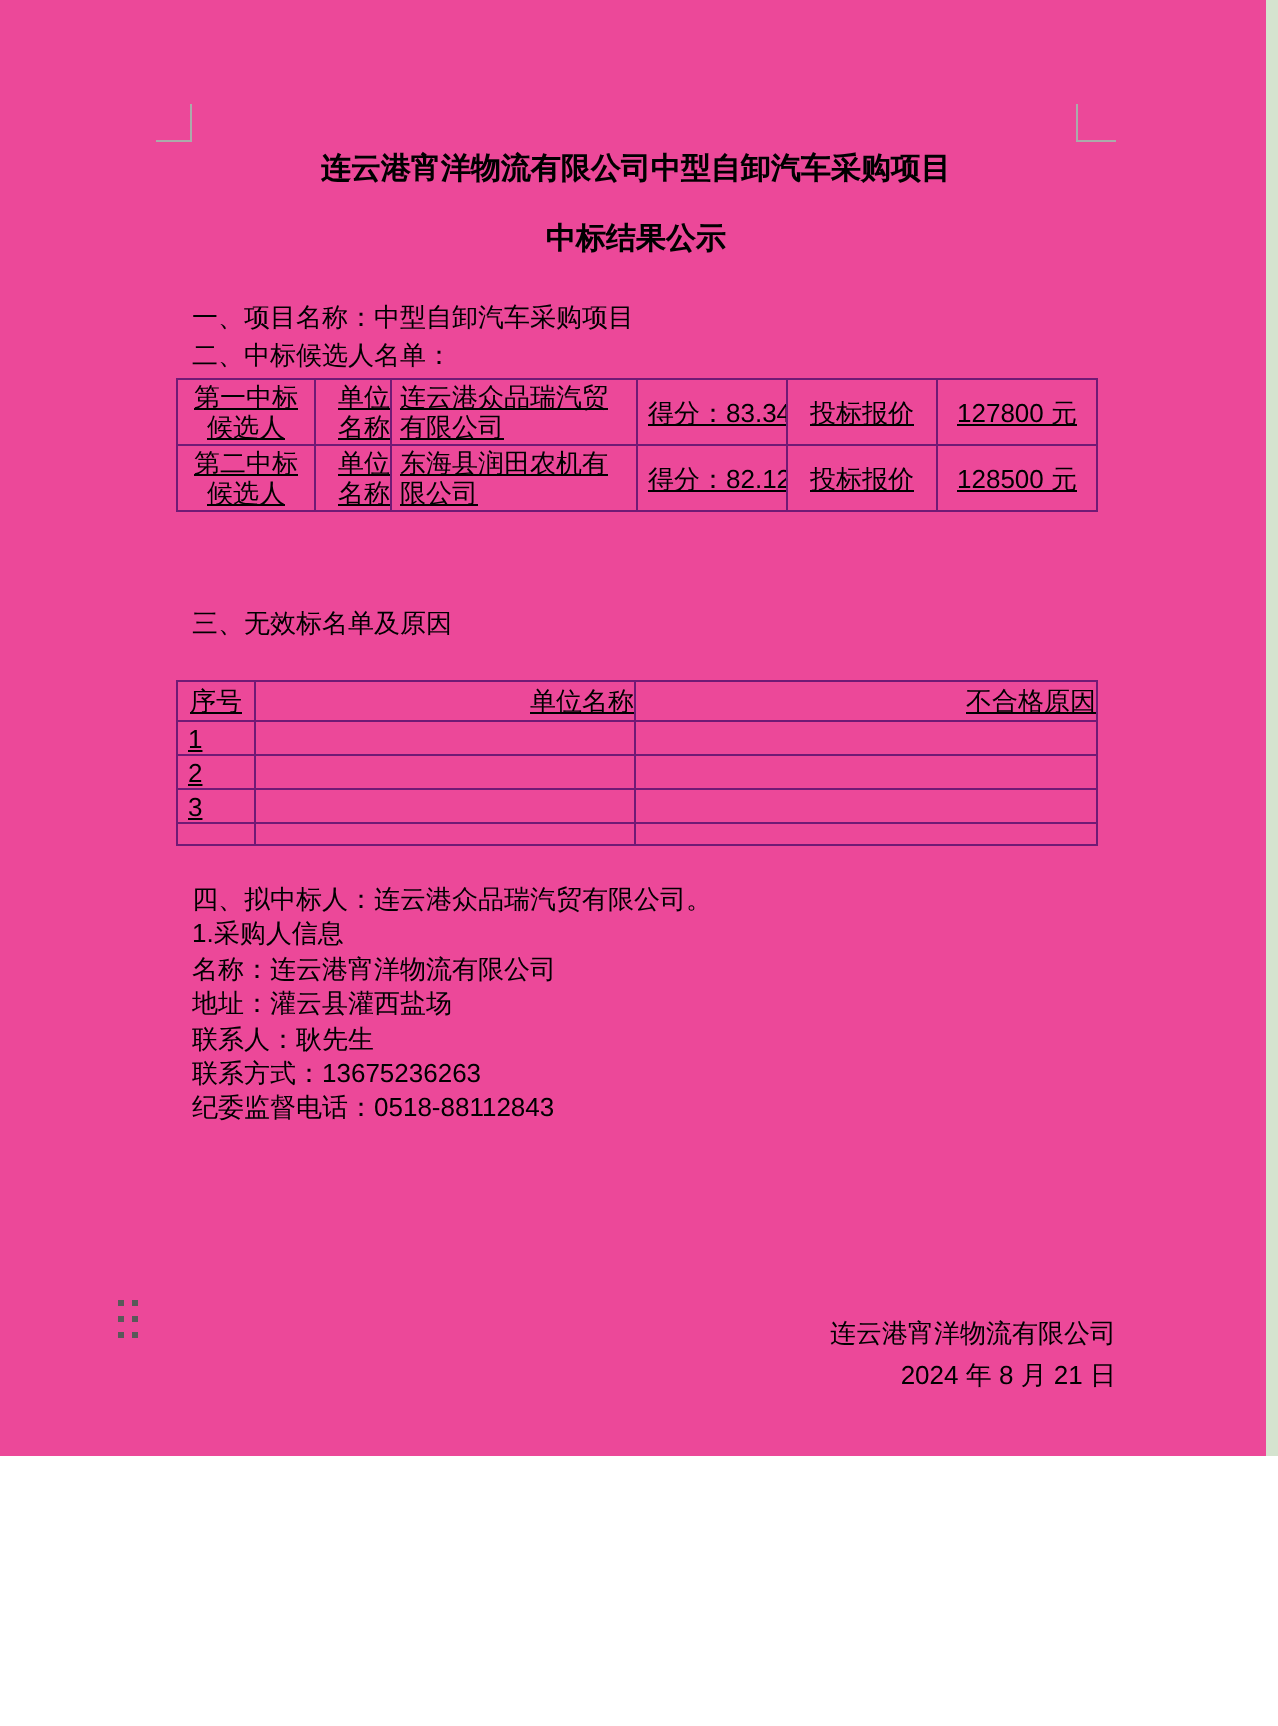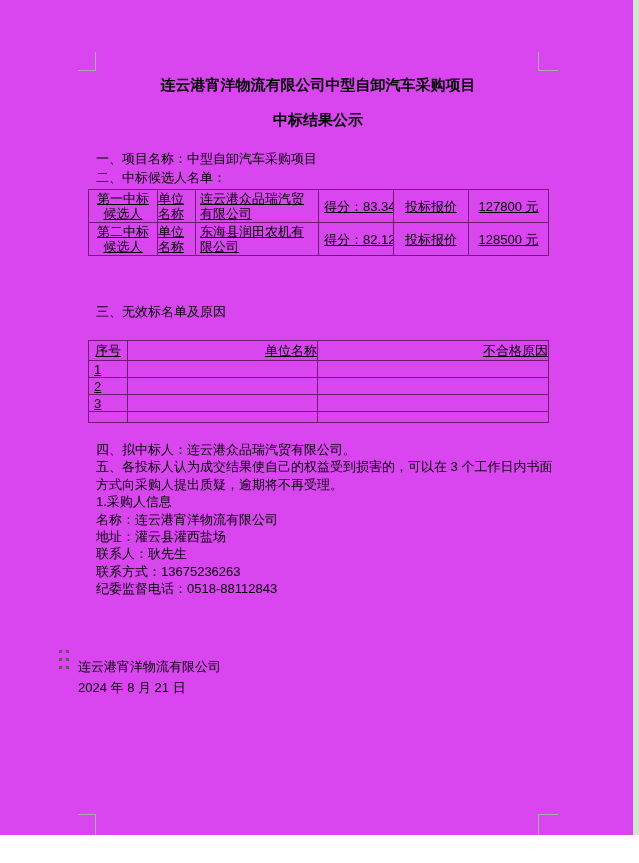--- a/index.html
+++ b/index.html
@@ -4,22 +4,22 @@
 <style>
   * { margin: 0; padding: 0; box-sizing: border-box; }
   html, body { background: #ffffff; }
   body {
     font-family: "Liberation Sans", "DejaVu Sans", sans-serif;
     color: #000000;
   }
   .page {
     position: relative;
     width: 639px;
-    height: 835px;
-    background: #d946ef;
+    height: 728px;
+    background: #ec4899;
     overflow: hidden;
   }
   
   .edge-strip {
     position: absolute;
     top: 0; right: 0;
     width: 6px; height: 863px;
     background: #d5e3cf;
   }
   
@@ -51,21 +51,21 @@
   .line.s3 { top: 304px; }
 
   table { border-collapse: collapse; table-layout: fixed; }
   td, th { border: 1px solid #701a75; font-size: 13px; font-weight: normal;
            overflow: hidden; vertical-align: middle; text-decoration: underline; }
   .pre { white-space: pre-line; }
 
   .winners-table { position: absolute; left: 10px; top: 189px; width: 460px; }
   .winners-table td { height: 33px; line-height: 15px; }
   .winners-table .c-rank   { width: 69px;  text-align: center; }
-  .winners-table .c-unit   { width: 38px;  text-align: left; }
+  .winners-table .c-unit   { width: 38px;  text-align: right; }
   .winners-table .c-comp   { width: 123px; text-align: left; padding-left: 4px; }
   .winners-table .c-score  { width: 75px;  text-align: left; padding-left: 5px; white-space: nowrap; }
   .winners-table .c-bid    { width: 75px;  text-align: center; }
   .winners-table .c-price  { width: 80px;  text-align: center; white-space: nowrap; }
 
   .invalid-table { position: absolute; left: 10px; top: 340px; width: 460px; }
   .invalid-table th { height: 20px; text-align: right; padding-left: 5px; line-height: 14px; }
   .invalid-table th.h-no { text-align: center; padding-left: 0; }
   .invalid-table td { height: 17px; text-align: left; padding-left: 5px; line-height: 13px; }
   .invalid-table tr.short td { height: 11px; }
@@ -74,21 +74,21 @@
   .invalid-table .c-reason { width: 231px; }
 
   .para {
     position: absolute; left: 18px; top: 441px; width: 462px;
     font-size: 13px; line-height: 17.4px;
   }
   .para div { min-height: 17.4px; }
 
   .footer {
     position: absolute; left: 0; top: 656px; width: 480px;
-    text-align: left; font-size: 13px; line-height: 21px;
+    text-align: right; font-size: 13px; line-height: 21px;
   }
 
   
   .drag-handle {
     position: absolute; left: 59px; top: 650px;
     display: grid; grid-template-columns: repeat(2, 3px);
     grid-auto-rows: 3px; column-gap: 4px; row-gap: 5px;
     cursor: move;
   }
   .drag-handle i { display: block; width: 3px; height: 3px; background: #595959; }
@@ -176,22 +176,20 @@
         <tr class="short">
           <td class="c-no"></td>
           <td class="c-name"></td>
           <td class="c-reason"></td>
         </tr>
       </tbody>
     </table>
 
     <div class="para">
       <div>四、拟中标人：连云港众品瑞汽贸有限公司。</div>
-      <div class="pre">五、各投标人认为成交结果使自己的权益受到损害的，可以在 3 个工作日内书面
-方式向采购人提出质疑，逾期将不再受理。</div>
       <div>1.采购人信息</div>
       <div>名称：连云港宵洋物流有限公司</div>
       <div>地址：灌云县灌西盐场</div>
       <div>联系人：耿先生</div>
       <div>联系方式：13675236263</div>
       <div>纪委监督电话：0518-88112843</div>
     </div>
 
     <div class="footer">
       <div>连云港宵洋物流有限公司</div>

